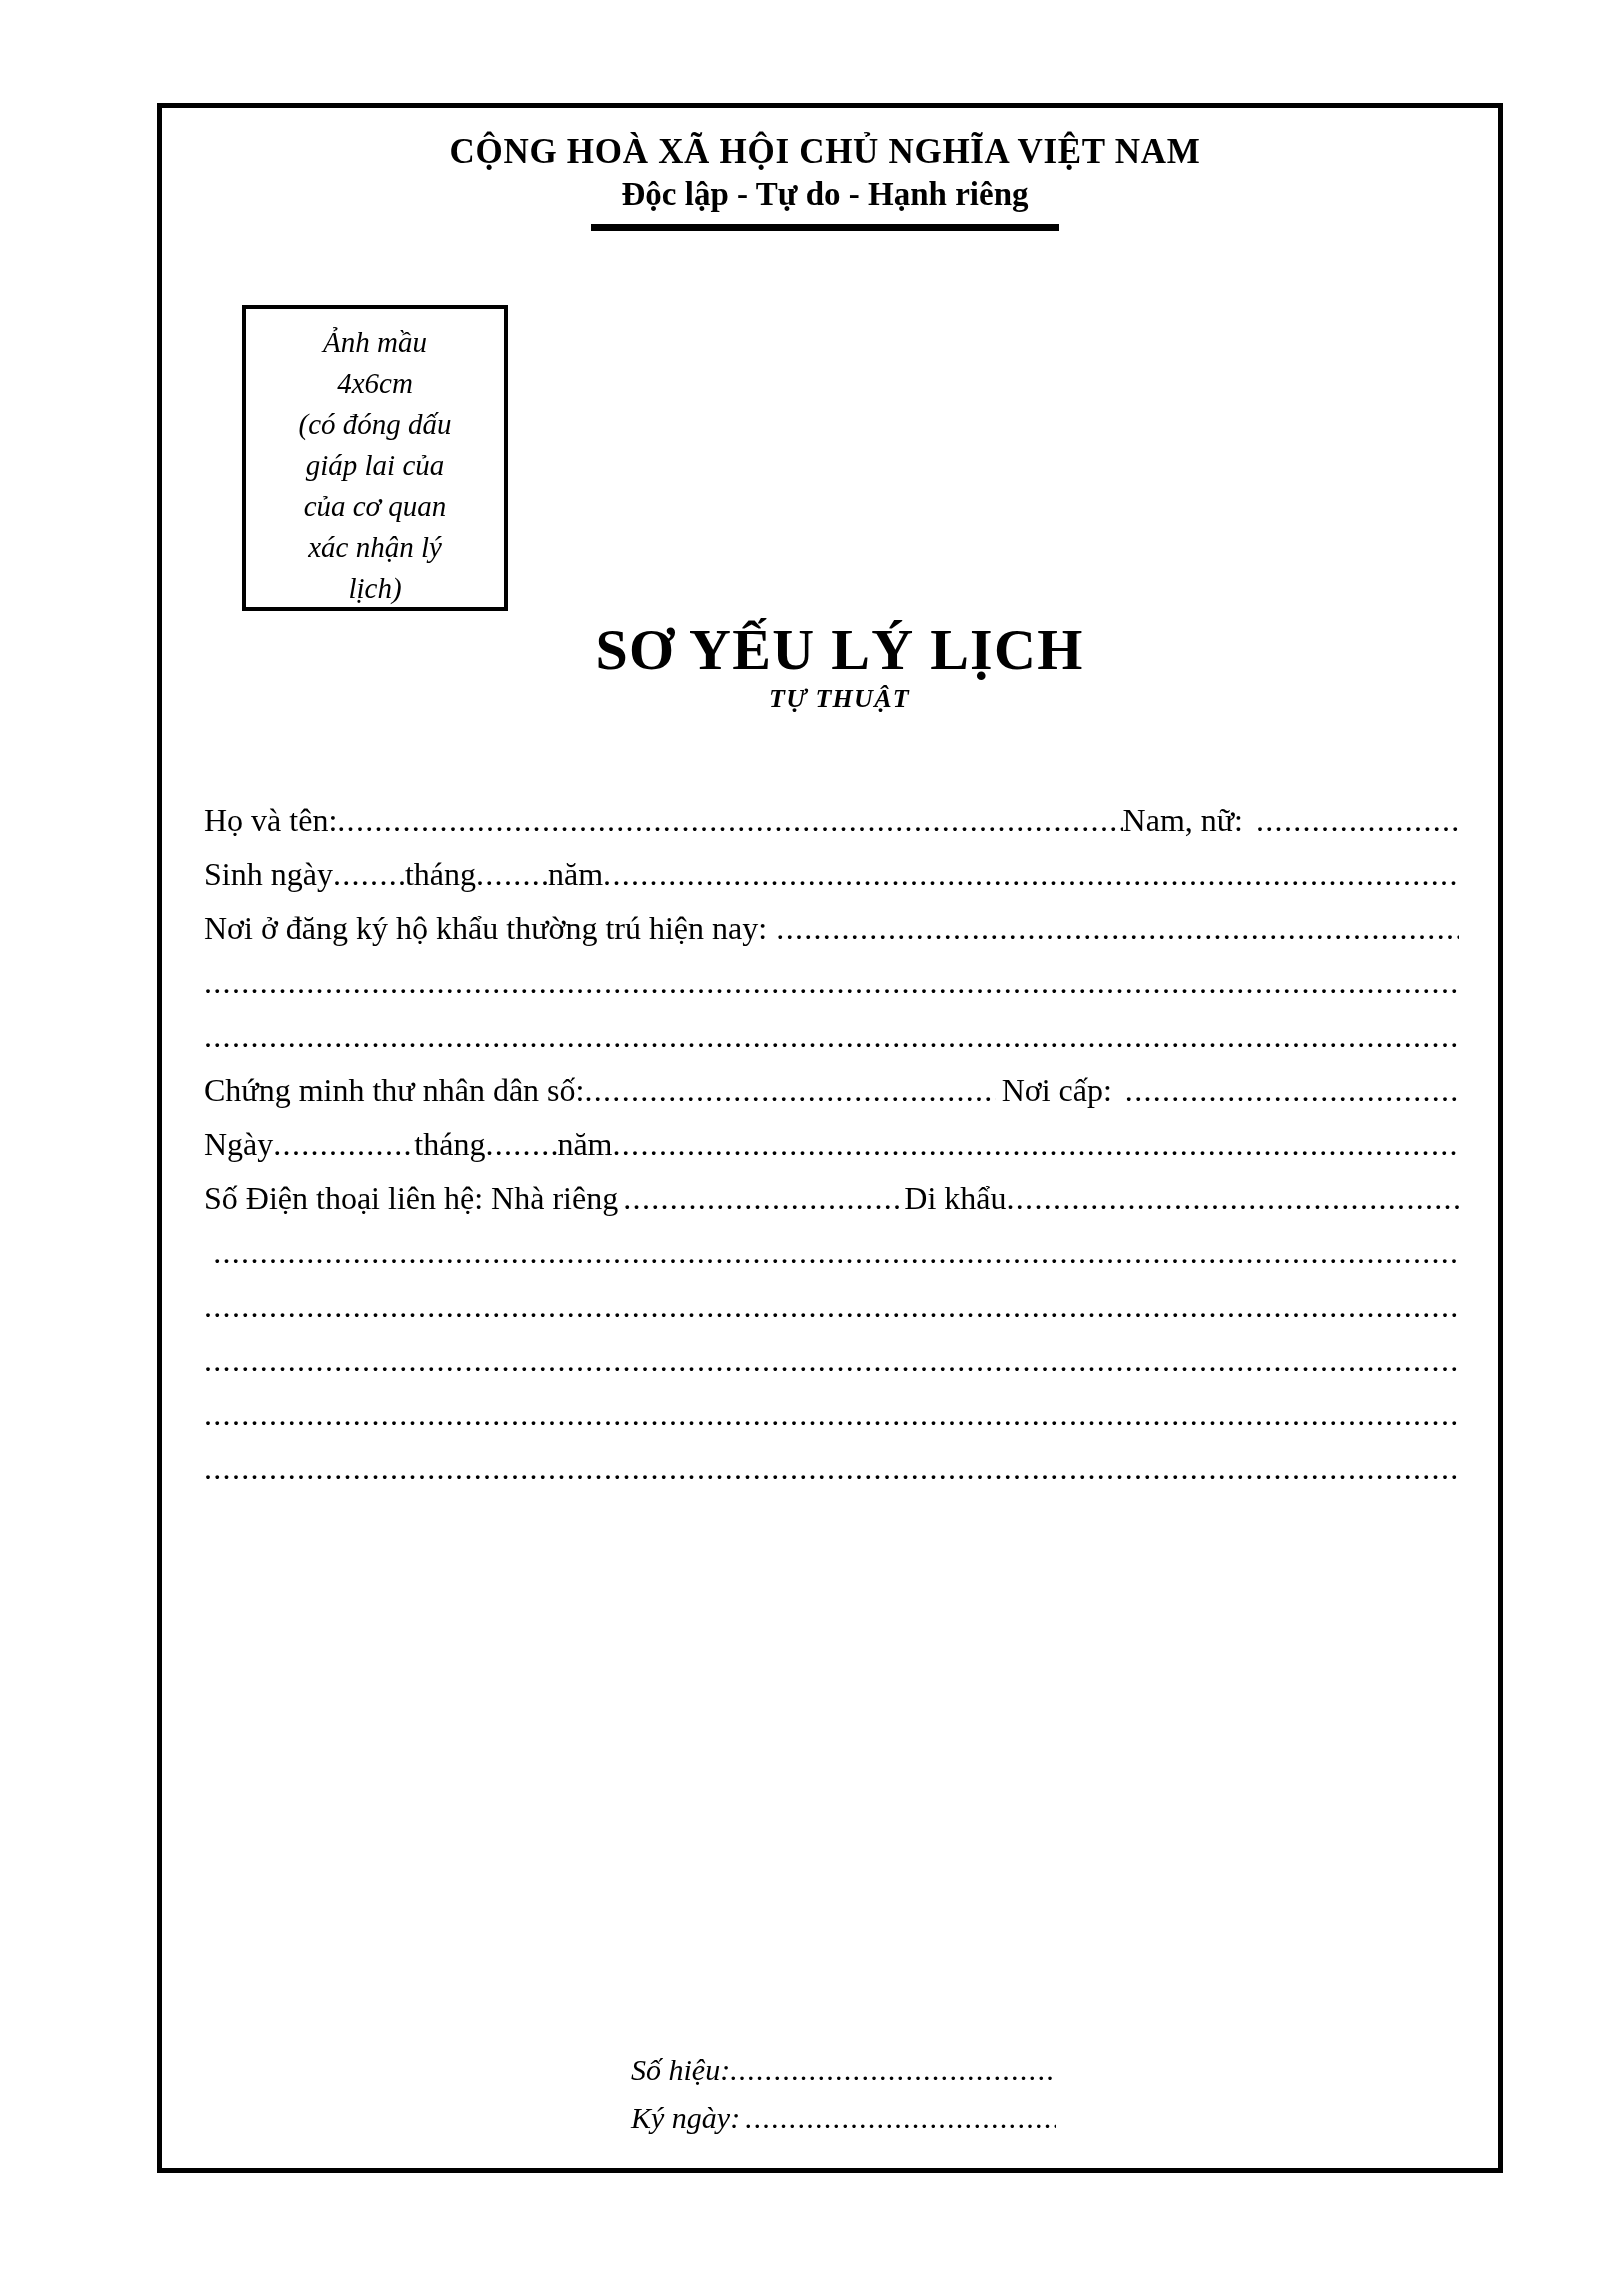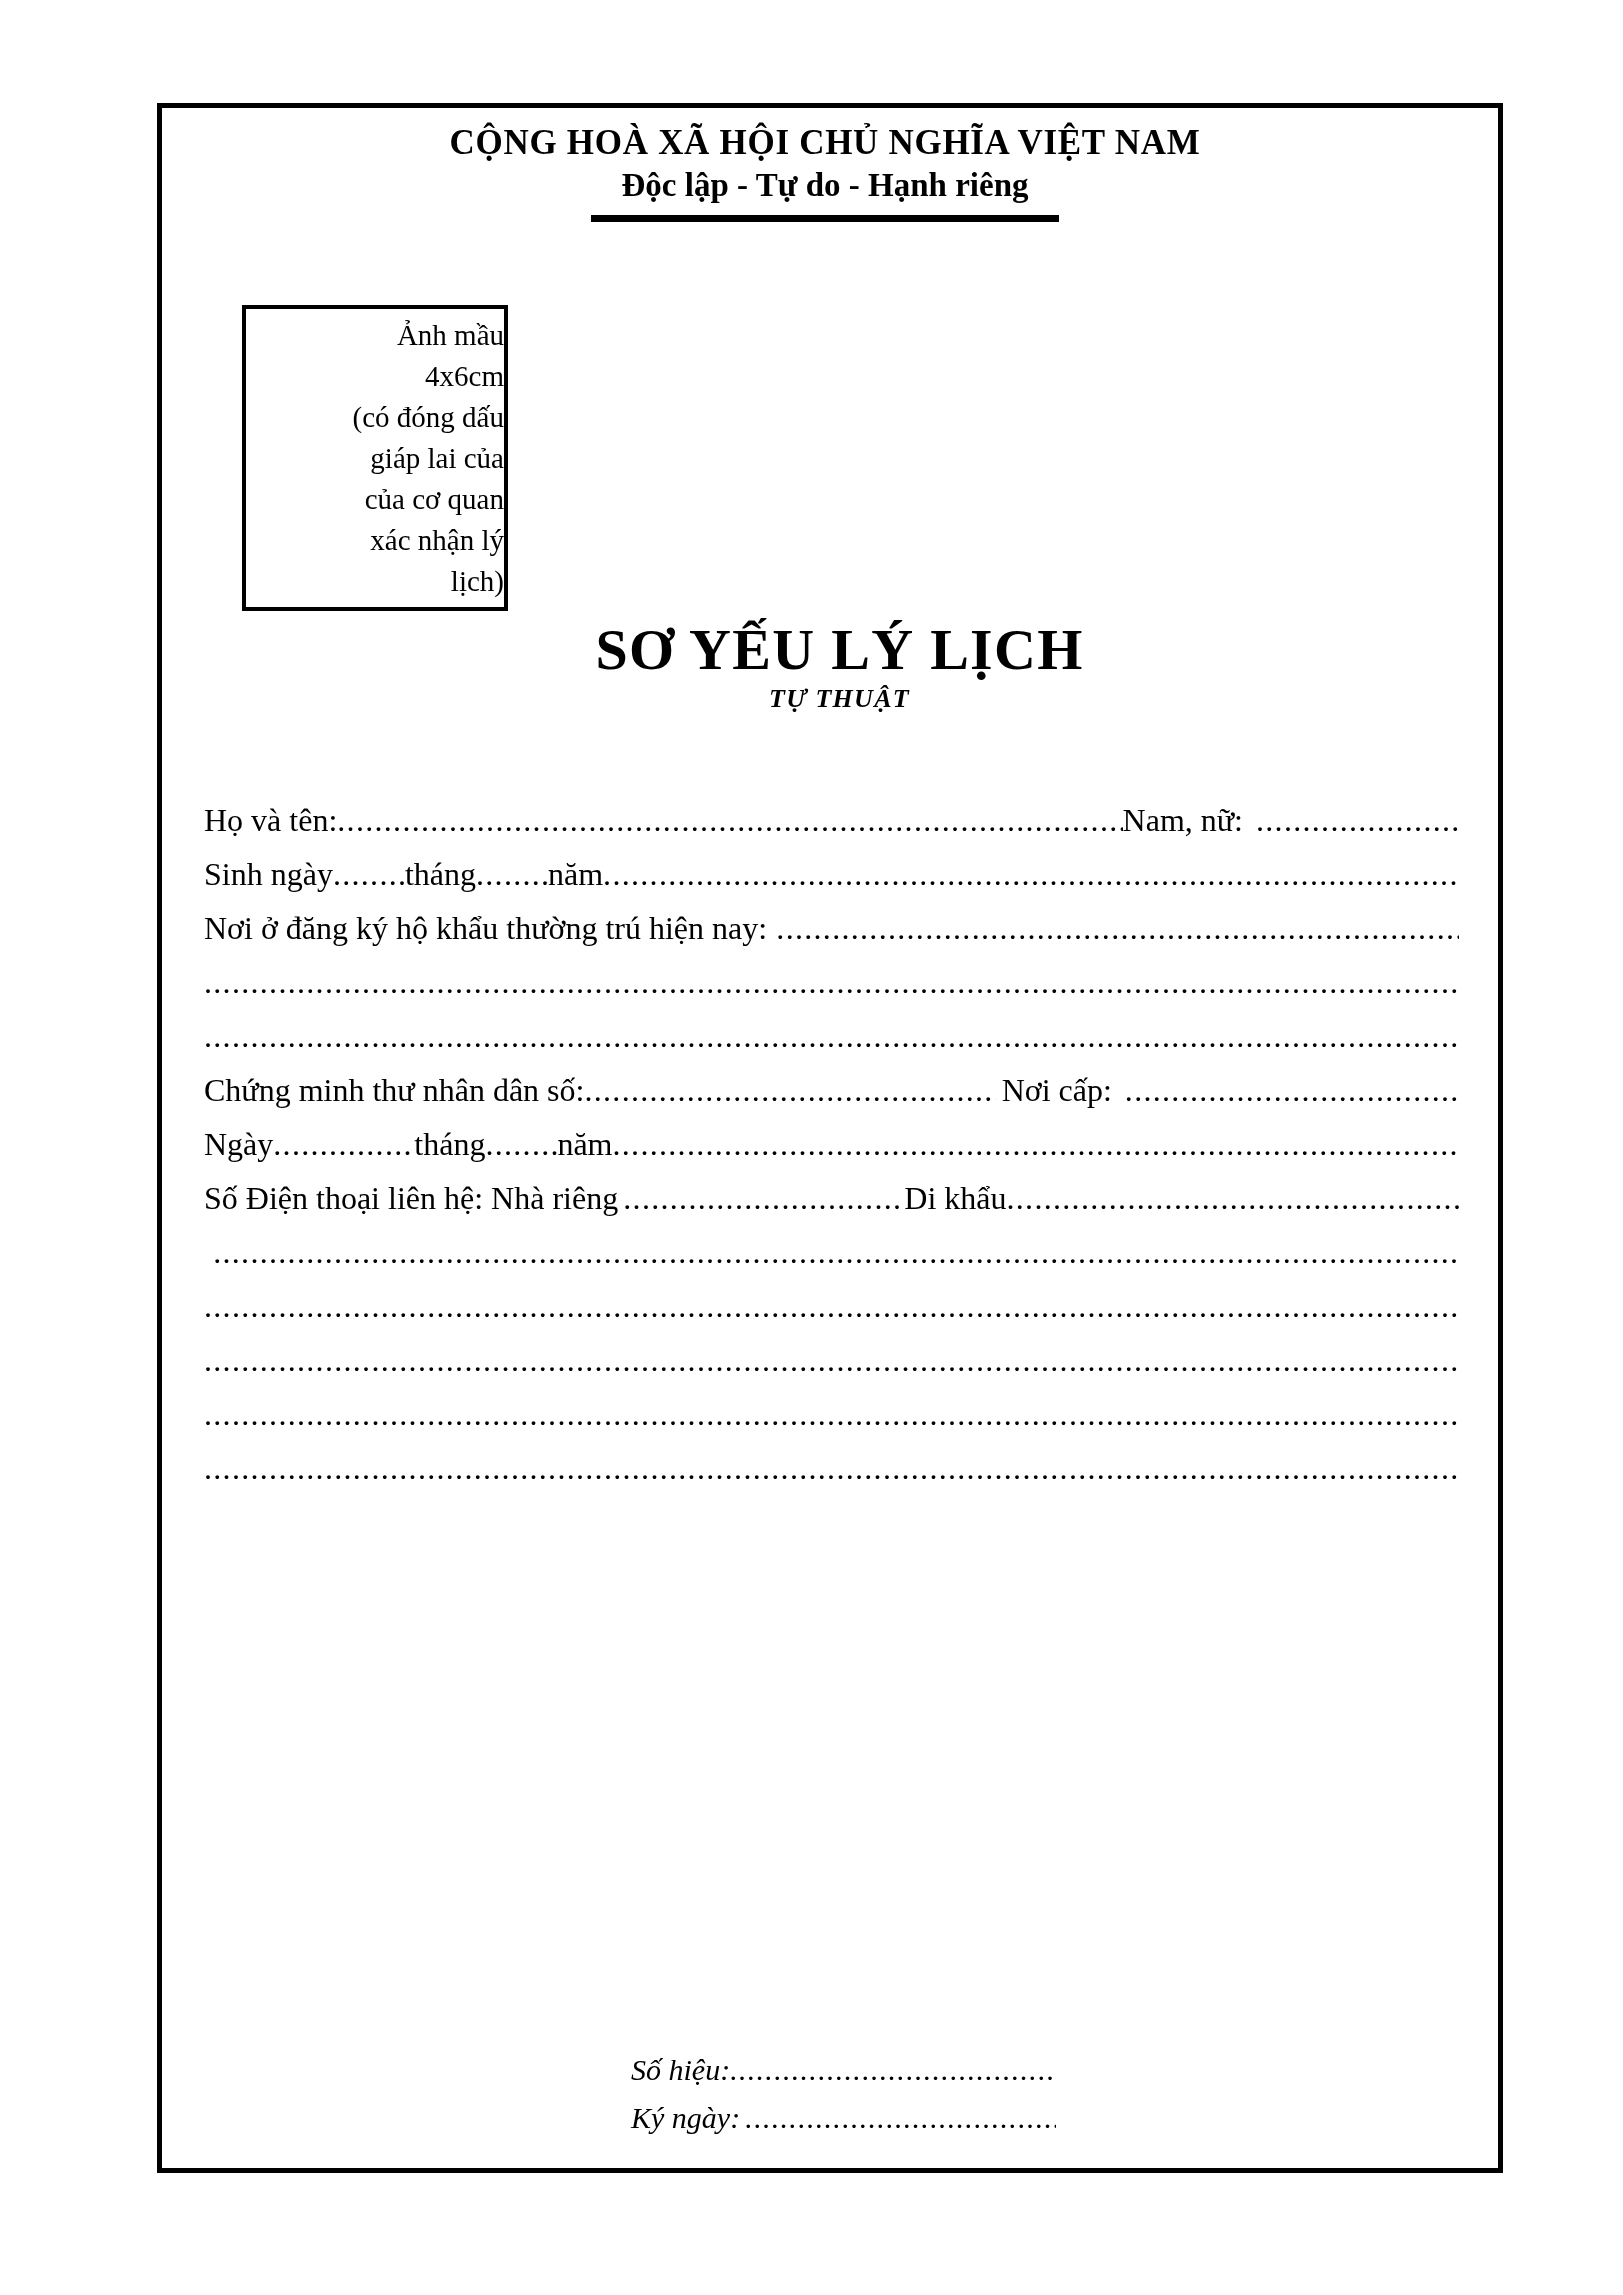--- a/index.html
+++ b/index.html
@@ -13,41 +13,42 @@
     overflow:hidden;
   }
   .frame {
     position:absolute;
     left:157px; top:103px;
     width:1346px; height:2070px;
     border:5.9px solid #000000;
   }
   .header {
     position:absolute;
-    left:157px; top:123px;
+    left:157px; top:132px;
     width:1336px;
     text-align:center;
     line-height:1.12;
   }
   .h1 { font-size:35px; font-weight:bold; letter-spacing:0.7px; }
   .h2 { font-size:33px; font-weight:bold; margin-top:5.2px; }
   .rule {
     width:468px; height:7.2px;
     background:#000000;
     margin:10.5px auto 0 auto;
   }
   .photo-box {
     position:absolute;
     left:242px; top:305px;
     width:266px; height:306px;
     border:4.6px solid #000000;
-    text-align:right;
+    text-align:center;
     font-size:29px;
     line-height:41px;
-    padding-top:6px;
+    padding-top:13px;
+    font-style:italic;
   }
   .title-block {
     position:absolute;
     left:157px; top:620px;
     width:1346px;
     text-align:center;
     padding-left:19px;
   }
   .title { font-size:58px; font-weight:bold; letter-spacing:1.3px; line-height:1.05; }
   .subtitle { font-size:26px; font-weight:bold; font-style:italic; margin-top:3px; letter-spacing:1.3px; }

